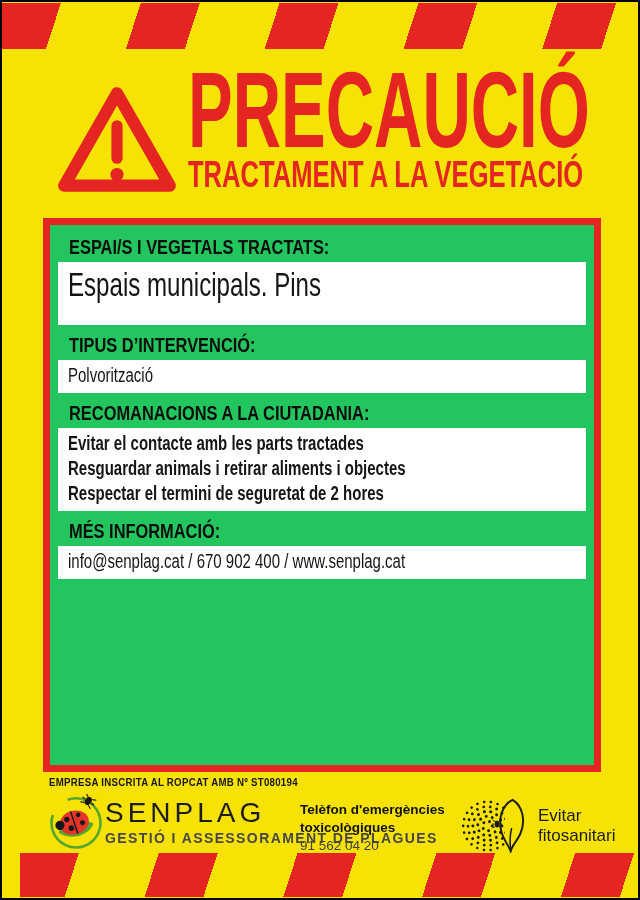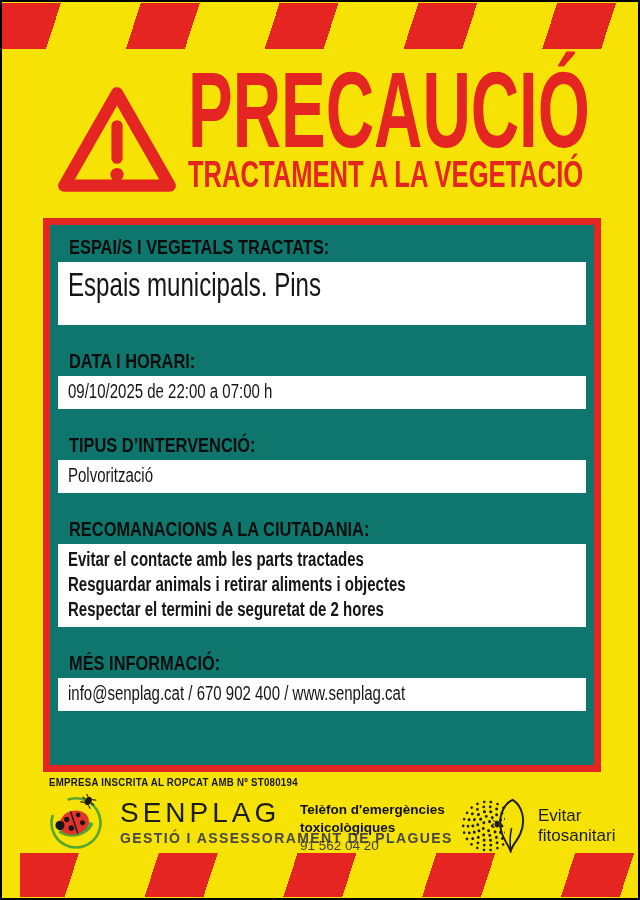--- a/index.html
+++ b/index.html
@@ -25,49 +25,49 @@
   }
   .subtitle{
     position:absolute; left:186px; top:155px; font-size:36px; font-weight:bold;
     color:#e42521; line-height:1; white-space:nowrap;
     transform:scaleX(.71); transform-origin:left top;
   }
 
   
   .panel{
     position:absolute; left:41px; top:216px; width:558px; height:554px;
-    box-sizing:border-box; background:#0f766e; border:7px solid #e42521;
+    box-sizing:border-box; background:#22c55e; border:7px solid #e42521;
     padding:7px 8px;
   }
   .sec-label{
     font-weight:bold; font-size:20px; line-height:1.2; color:#0d0d0d;
     margin:3px 0 3px 11px; white-space:nowrap;
     transform:scaleX(.82); transform-origin:left center;
   }
   .sec-field{
-    background:#fff; padding:3px 10px 4px; margin-bottom:24px; overflow:hidden;
+    background:#fff; padding:3px 10px 4px; margin-bottom:8px; overflow:hidden;
   }
   .line{
     font-size:20px; line-height:25px; color:#151515; white-space:nowrap;
     transform:scaleX(.75); transform-origin:left center;
   }
   .line.big{font-size:33px; line-height:40px; transform:scaleX(.73);}
   .f-tall{height:56px;}
   .f-med{height:26px;}
   .f-rec{height:76px;font-weight:bold;}
 
   
   .ropcat{
     position:absolute; left:47px; top:774px; font-size:10.5px; font-weight:bold;
     letter-spacing:.3px; color:#171717; white-space:nowrap;
     transform:scaleX(.92); transform-origin:left top;
   }
   .senplag{position:absolute; left:46px; top:792px; display:flex; align-items:center;}
   .senplag svg{width:56px; height:56px;}
-  .senplag-text{margin-left:16px;}
+  .senplag-text{margin-left:1px;}
   .senplag-name{
     font-size:28px; letter-spacing:4px; color:#1c1c1c; line-height:1.1;
     white-space:nowrap;
   }
   .senplag-tag{
     font-size:14px; font-weight:bold; letter-spacing:1.4px; color:#474747;
     margin-top:2px; white-space:nowrap;
   }
   .phone{position:absolute; left:298px; top:799px; line-height:18px;}
   .phone .b{font-weight:bold; font-size:13.5px; white-space:nowrap;}
@@ -94,26 +94,20 @@
 
   <div class="panel">
 
     <div class="sec">
       <div class="sec-label">ESPAI/S I VEGETALS TRACTATS:</div>
       <div class="sec-field f-tall">
         <div class="line big">Espais municipals. Pins</div>
       </div>
     </div>
 
-    <div class="sec">
-      <div class="sec-label">DATA I HORARI:</div>
-      <div class="sec-field f-med">
-        <div class="line">09/10/2025 de 22:00 a 07:00 h</div>
-      </div>
-    </div>
 
     <div class="sec">
       <div class="sec-label">TIPUS D’INTERVENCIÓ:</div>
       <div class="sec-field f-med">
         <div class="line">Polvorització</div>
       </div>
     </div>
 
 
     <div class="sec">

